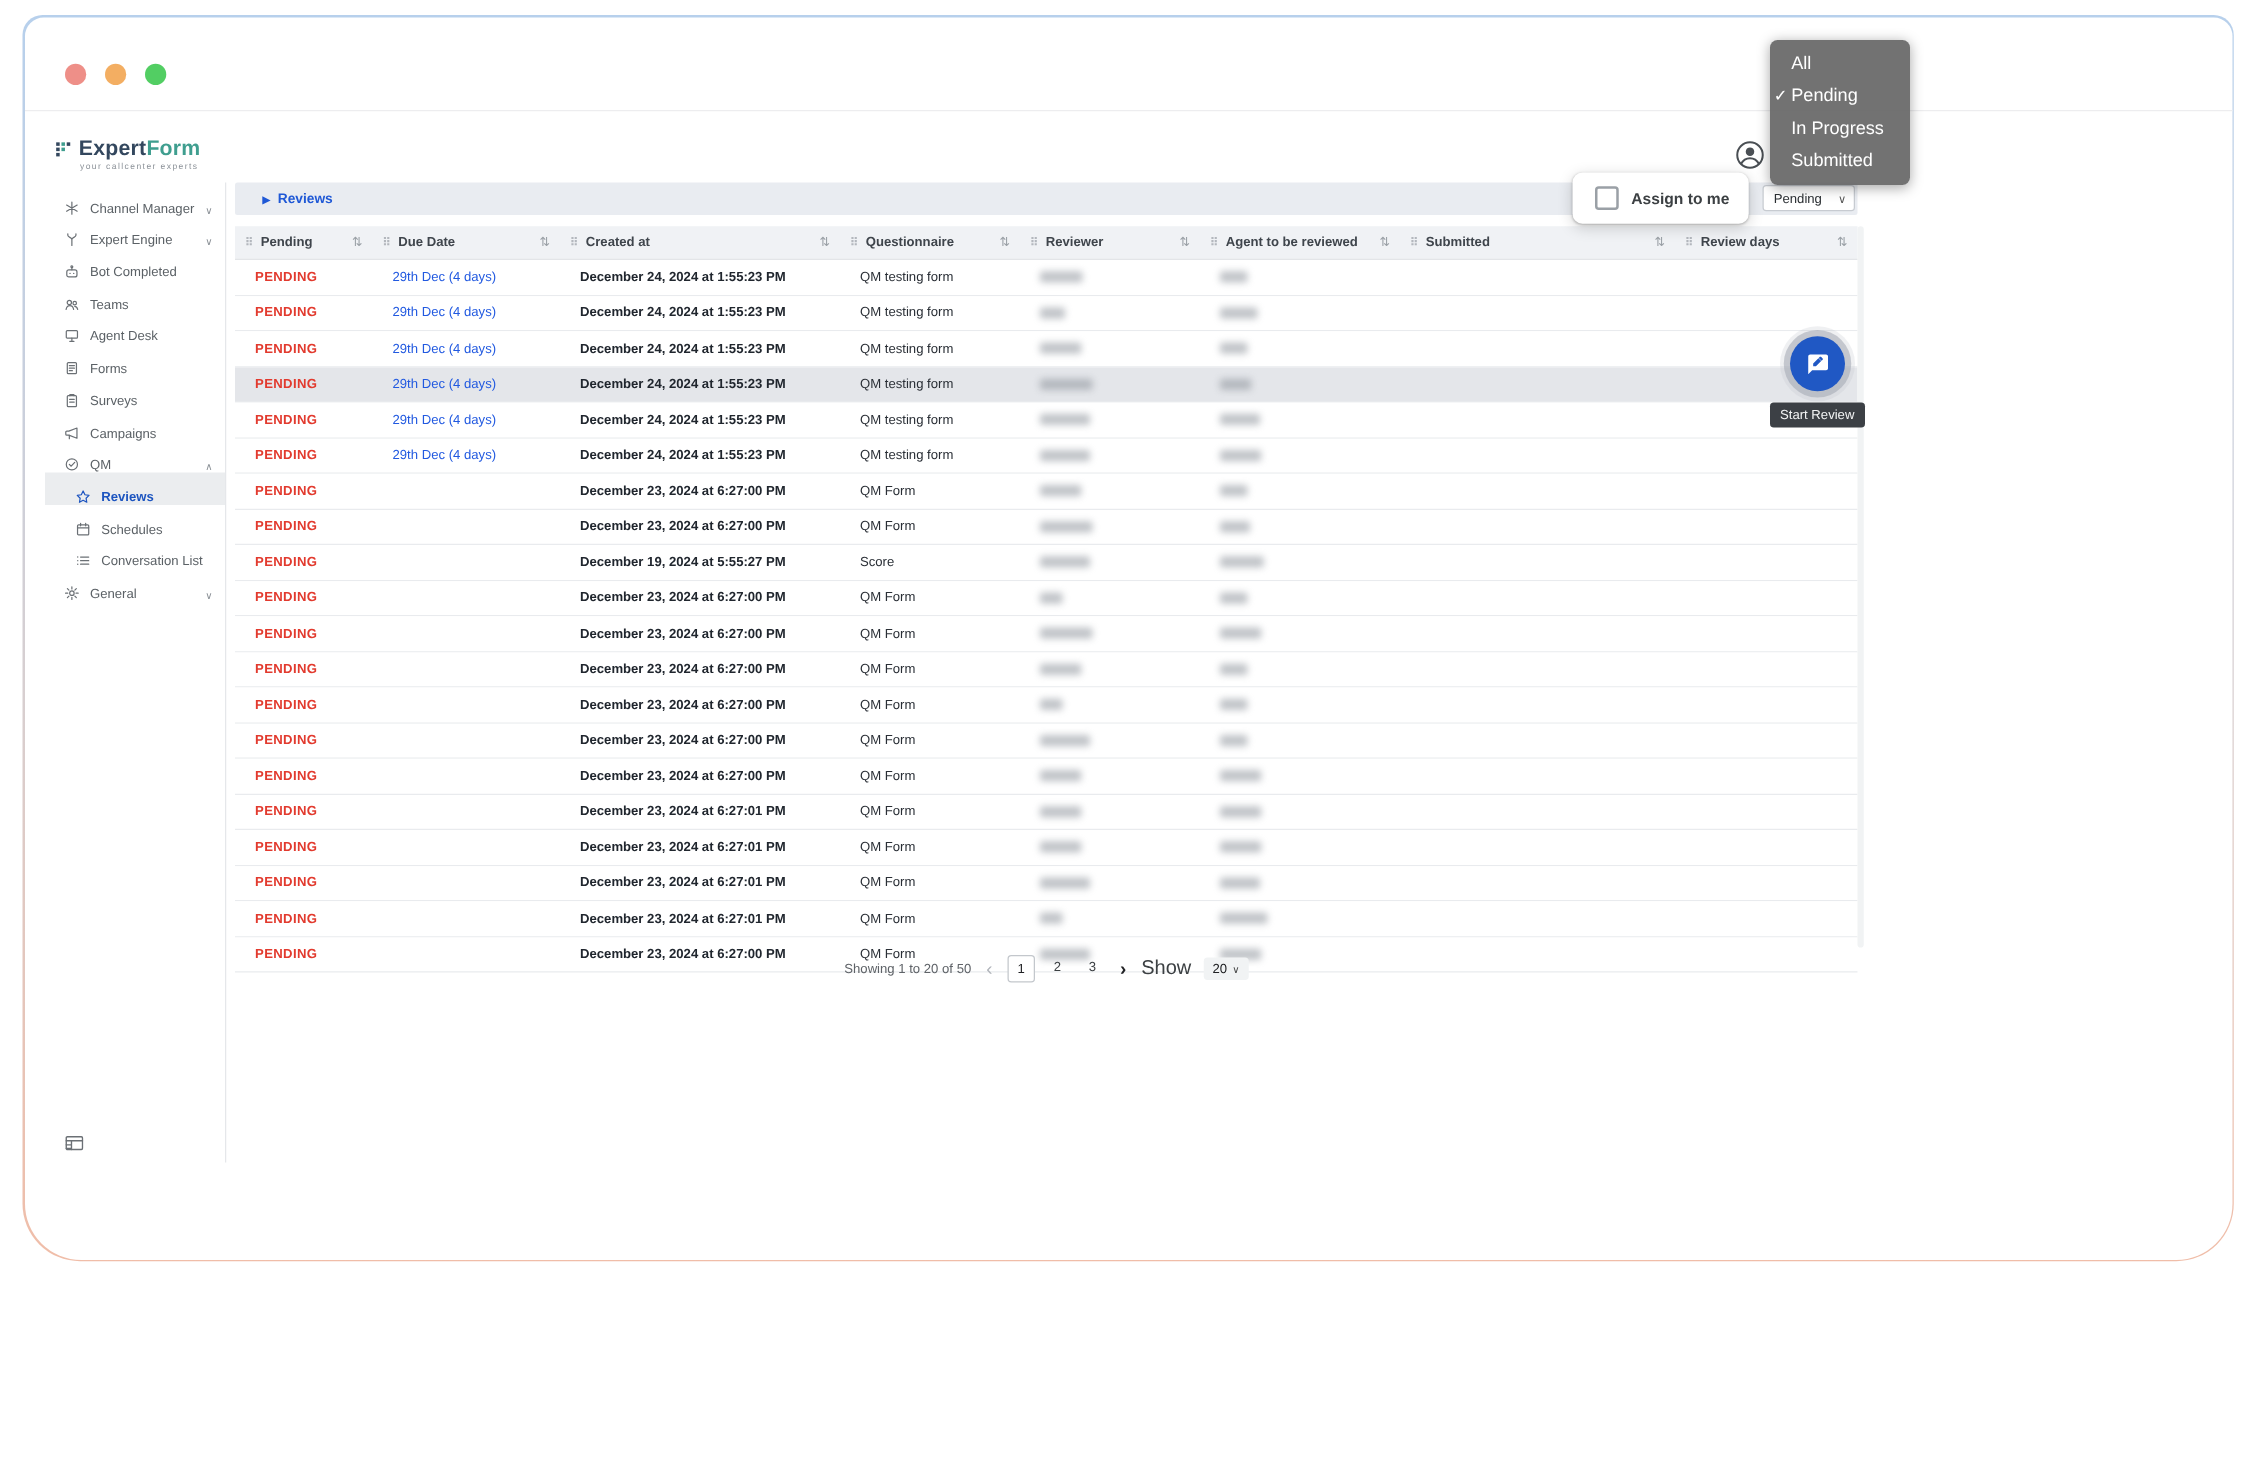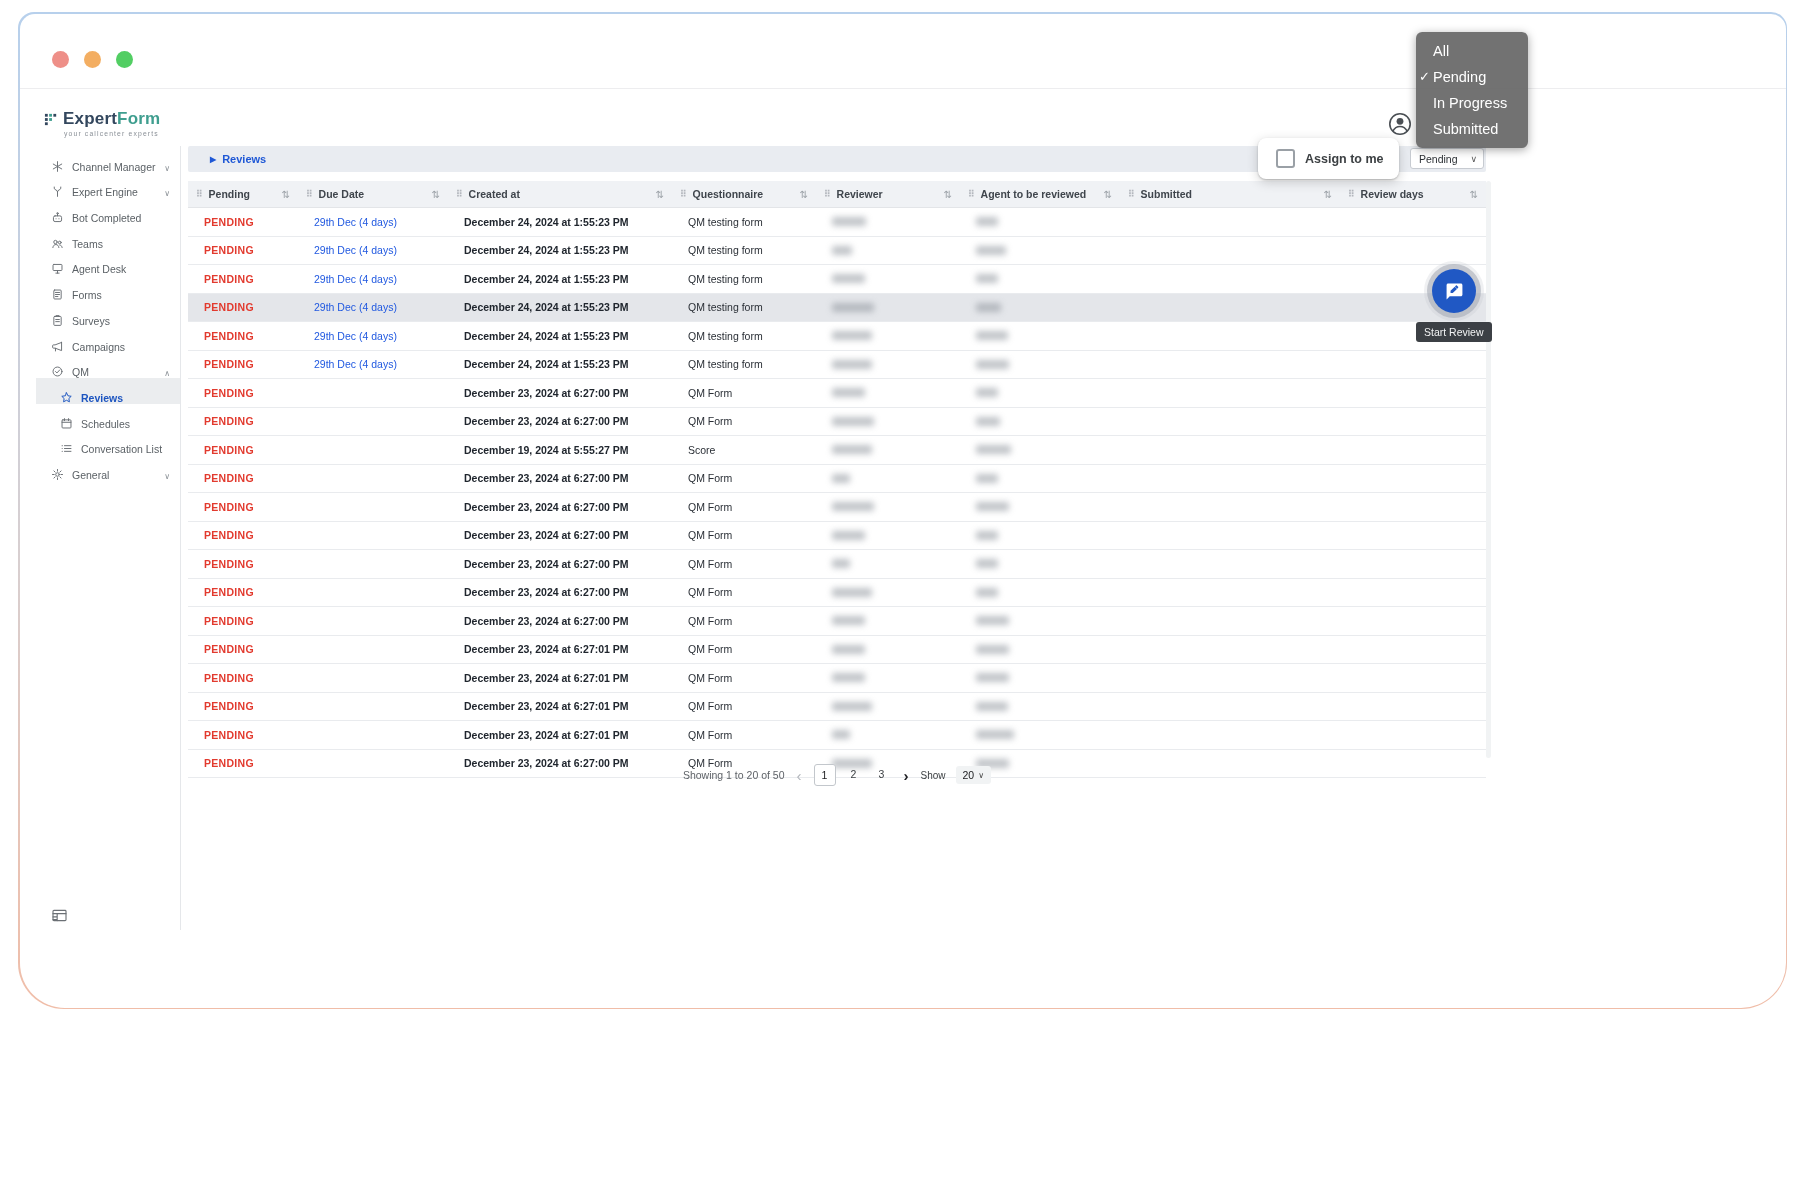--- a/index.html
+++ b/index.html
@@ -71,21 +71,21 @@
   .form-txt{color:#2a2f36;font-size:10.5px;}
   .blur{height:9px;border-radius:2px;background:#8d939b;filter:blur(3px);opacity:.55;}
   .scroll-strip{position:absolute;left:1486px;top:181px;width:5px;height:577px;background:#f1f3f4;border-radius:3px;cursor:pointer;}
 
   
   .pagination{position:absolute;left:188px;top:762px;width:1298px;height:26px;display:flex;align-items:center;justify-content:center;gap:10px;font-size:10.5px;color:#5f6368;}
   .page{width:20px;height:20px;display:flex;align-items:center;justify-content:center;border-radius:3px;color:#3c4043;cursor:pointer;}
   .page.active{border:1px solid #c3c7cc;background:#fff;color:#202124;}
   .chev-prev{color:#b0b4ba;font-size:15px;cursor:pointer;padding:0 2px;}
   .chev-next{color:#202124;font-size:15px;font-weight:700;cursor:pointer;padding:0 2px;}
-  .show-label{color:#3c4043;font-size:10px;}
+  .show-label{color:#3c4043;font-size:16px;}
   .show-size{display:flex;align-items:center;gap:4px;background:#f1f3f4;border-radius:3px;padding:3px 7px;color:#202124;cursor:pointer;}
   .show-size .chev{font-size:8px;color:#444;}
 
   
   .fab{position:absolute;left:1432px;top:269px;width:44px;height:44px;border-radius:50%;background:#2058c4;display:flex;align-items:center;justify-content:center;
        box-shadow:0 0 0 5px rgba(160,166,177,.55),0 0 0 8px rgba(190,195,204,.25);z-index:6;cursor:pointer;}
   .tooltip{position:absolute;left:1416px;top:322px;background:#3c4045;color:#f2f3f4;font-size:10.5px;padding:4px 8px;border-radius:3px;z-index:6;white-space:nowrap;}
 
   svg.icn{stroke:#6b7075;fill:none;stroke-width:1.2;stroke-linecap:round;stroke-linejoin:round;}
 </style>

